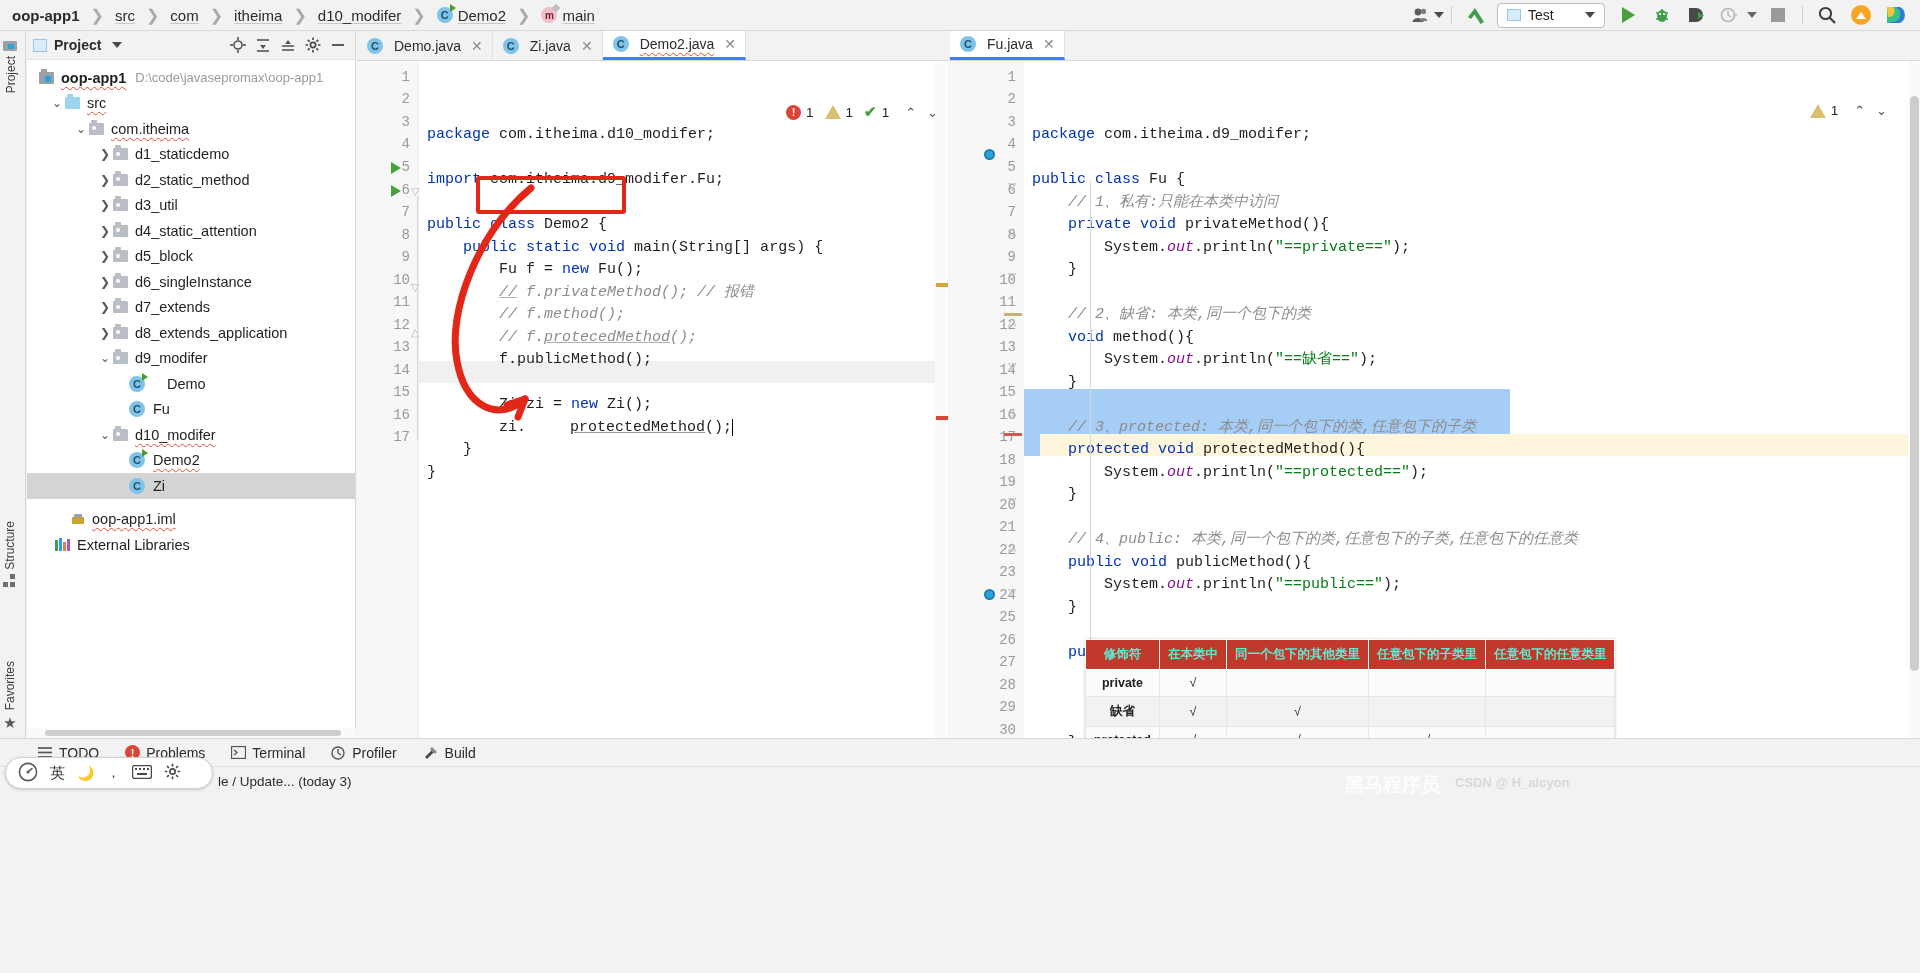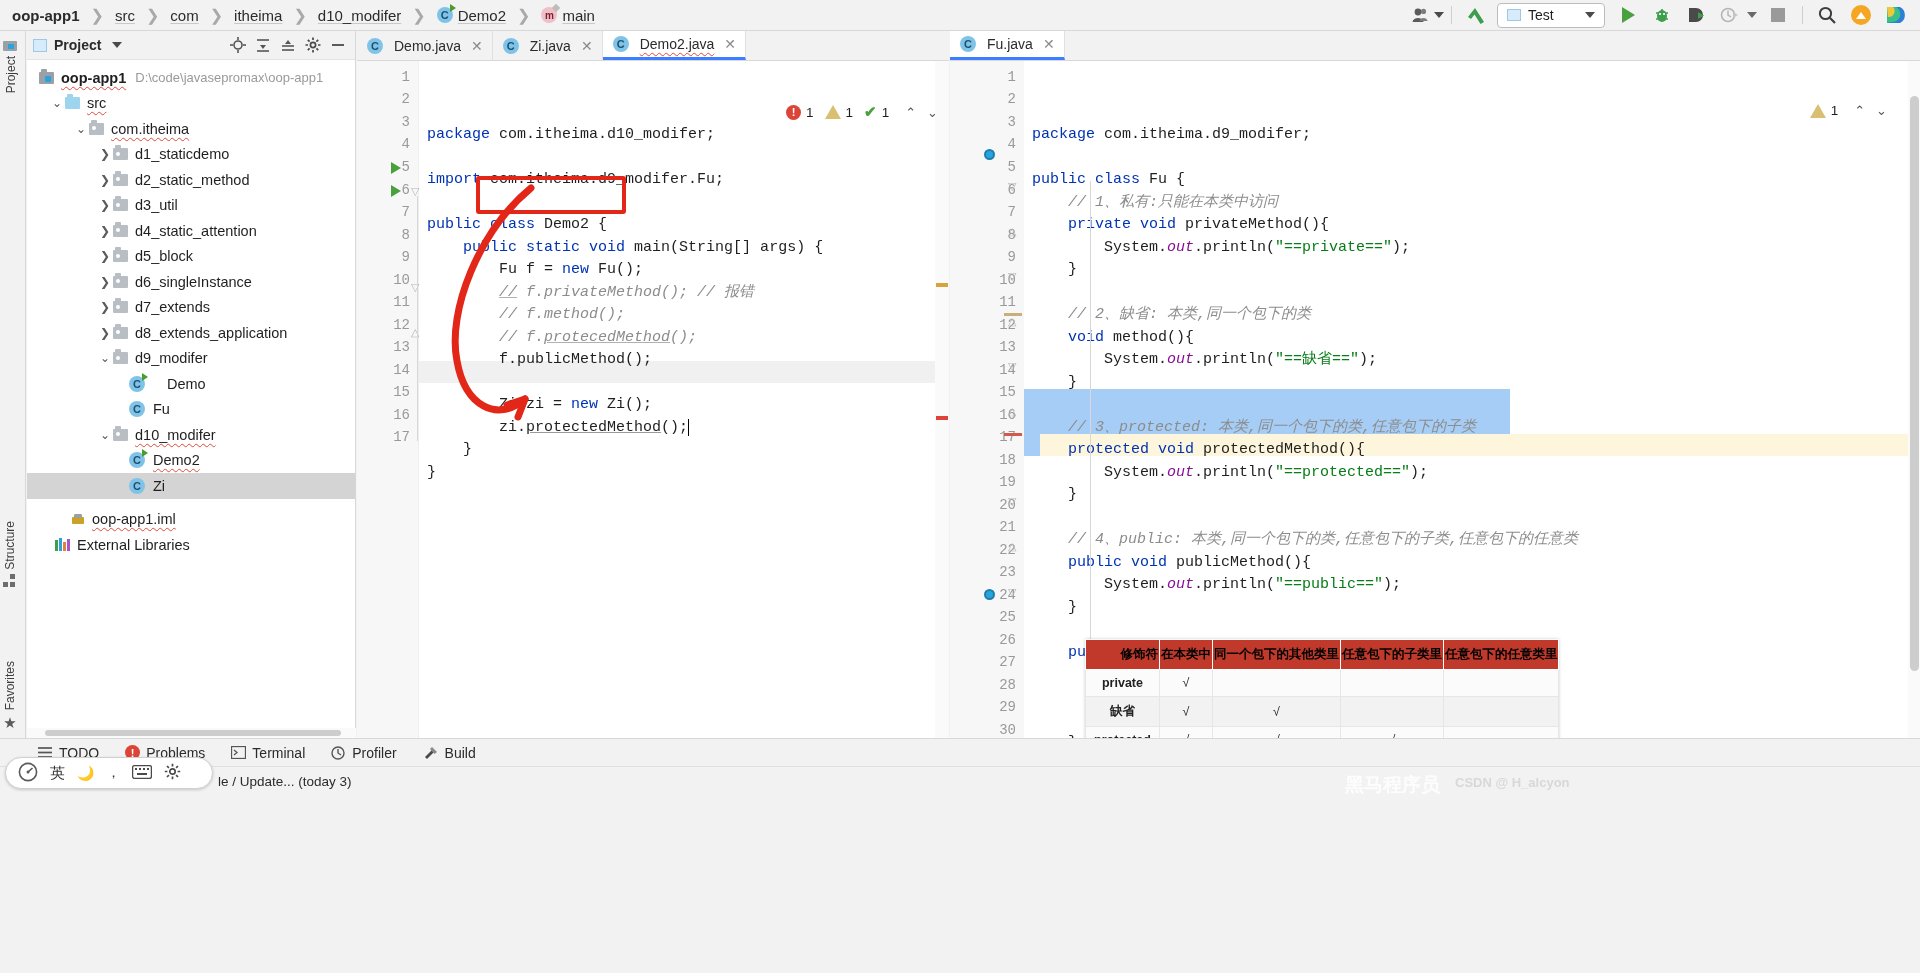--- a/index.html
+++ b/index.html
@@ -133,22 +133,22 @@
   .bm-icon{ width:11px;height:11px;border-radius:50%;background:#29a3dc;border:2px solid #1b7fae;}
   .scroll-right{ position:absolute; right:0; top:30px; width:12px; bottom:0; background:#fafafa;}
   .scroll-thumb{ position:absolute; right:1px; width:9px; background:#cdcdcd; border-radius:5px;}
 
   
   .acctable{
     position:absolute; left:1085px; top:639px; border-collapse:collapse;
     font-size:12.5px; background:#fff; box-shadow:0 0 3px rgba(0,0,0,.2);
   }
   .acctable th{
-    background:#c0392b; color:#000000; font-weight:bold; border:1px solid #fff;
-    padding:6px 1px; text-align:right; white-space:nowrap;
+    background:#c0392b; color:#5eead4; font-weight:bold; border:1px solid #fff;
+    padding:6px 8px; text-align:center; white-space:nowrap;
   }
   .acctable td{ border:1px solid #e6e6e6; padding:6px 8px; text-align:center; background:#fbfbfb; }
   .acctable td.mod{ font-weight:bold; color:#222; }
   .acctable tr:nth-child(odd) td{ background:#f2f2f2; }
   .acctable tr:nth-child(even) td{ background:#fbfbfb; }
 
   
   .bottombar{
     position:absolute; left:0; top:738px; width:1920px; height:28px;
     background:#f2f2f2; border-top:1px solid #d8d8d8; display:flex; align-items:center;
@@ -537,21 +537,21 @@
       <div class="cl" style="top:63px;"><span class="kw">package</span> com.itheima.d10_modifer;</div>
       <div class="cl" style="top:108px;"><span class="kw">import</span> com.itheima.d9_modifer.Fu;</div>
       <div class="cl" style="top:153px;"><span class="kw">public class</span> Demo2 {</div>
       <div class="cl" style="top:176px;">    <span class="kw">public static</span> <span class="kw">void</span> <span style="color:#1f1f1f;">main</span>(String[] args) {</div>
       <div class="cl" style="top:198px;">        Fu f = <span class="kw">new</span> Fu();</div>
       <div class="cl cm" style="top:221px;">        <span class="cm-u">//</span> f.privateMethod(); // 报错</div>
       <div class="cl cm" style="top:243px;">        // f.method();</div>
       <div class="cl cm" style="top:266px;">        // f.<span class="cm-u">protecedMethod</span>();</div>
       <div class="cl" style="top:288px;">        f.publicMethod();</div>
       <div class="cl" style="top:333px;">        Zi zi = <span class="kw">new</span> Zi();</div>
-      <div class="cl" style="top:356px;">        zi.<span style="text-decoration:underline;text-decoration-color:#9a9a9a;">protectedMethod</span>();<span style="border-left:1.5px solid #000;"></span></div>
+      <div class="cl" style="top:356px;">        zi.<span style="text-decoration:underline;text-decoration-color:#9a9a9a;margin-left:44px;">protectedMethod</span>();<span style="border-left:1.5px solid #000;"></span></div>
       <div class="cl" style="top:378px;">    }</div>
       <div class="cl" style="top:401px;">}</div>
 
       <div class="foldmark" style="left:-8px;top:124px;">▽</div>
       <div class="foldmark" style="left:-8px;top:220px;">▽</div>
       <div class="foldmark" style="left:-8px;top:265px;">△</div>
       <div style="position:absolute;left:-2px;top:135px;width:1px;height:245px;background:#d8d8d8;"></div>
 
       <div class="redbox" style="left:57px;top:115px;width:150px;height:38px;"></div>
 

